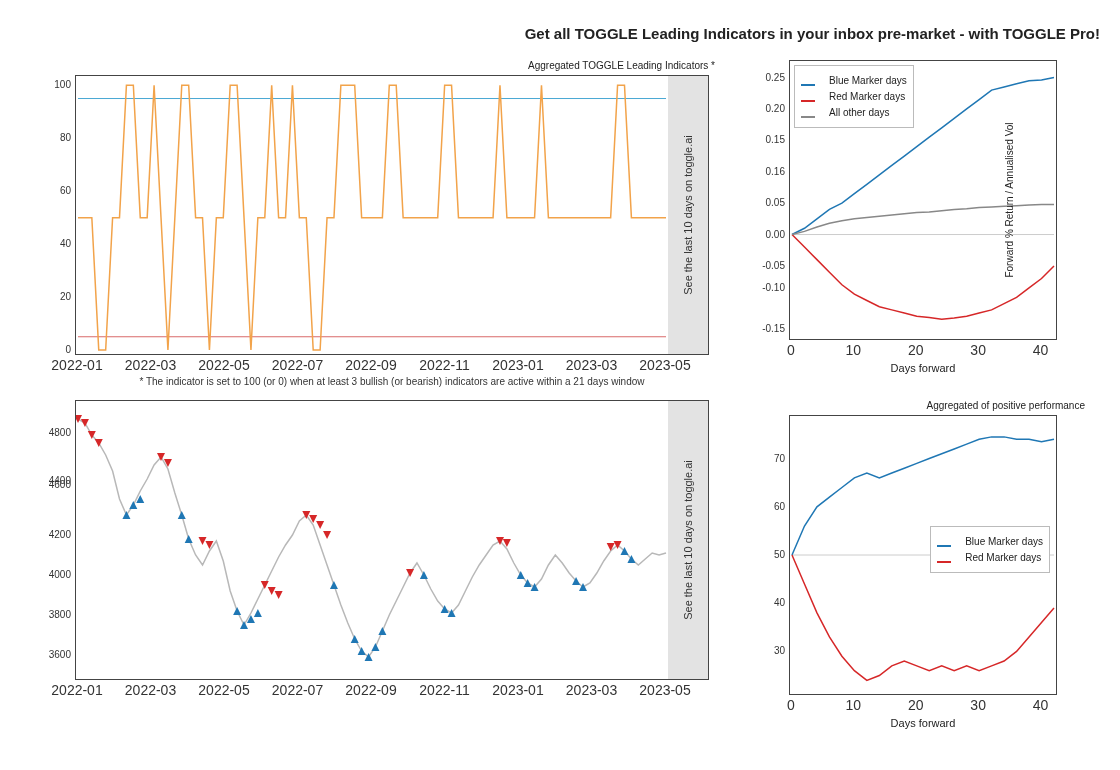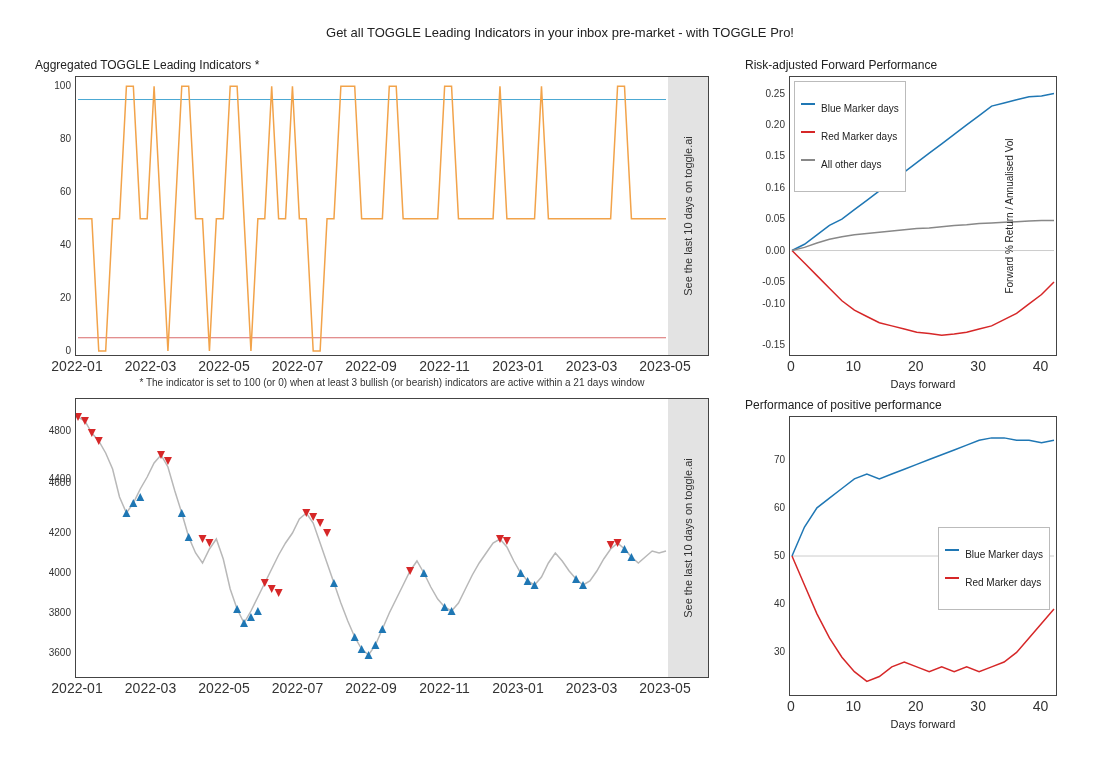--- a/index.html
+++ b/index.html
@@ -5,38 +5,38 @@
   * { box-sizing: border-box; }
   body {
     margin: 0;
     padding: 20px;
     font-family: Arial, Helvetica, sans-serif;
     background: #fff;
     color: #222;
     width: 1120px;
   }
   .page-title {
-    text-align: center;
-    font-size: 13px;
-    font-weight: 400;
+    text-align: right;
+    font-size: 15px;
+    font-weight: 700;
     margin: 5px 0 18px 0;
   }
   .grid {
     display: grid;
     grid-template-columns: 680px 340px;
     grid-template-rows: 320px 320px;
     gap: 20px 30px;
     justify-content: center;
   }
   .panel {
     position: relative;
   }
   .chart-title {
-    text-align: left;
-    font-size: 12px;
+    text-align: right;
+    font-size: 10px;
     margin-bottom: 4px;
   }
   .plot-box {
     position: relative;
     height: 280px;
     border: 1px solid #444;
     background: #fff;
   }
   svg.plot { width: 100%; height: 100%; display: block; }
   .grey-band {
@@ -86,21 +86,21 @@
     font-size: 10px;
     color: #333;
   }
   .legend {
     position: absolute;
     background: #fff;
     border: 1px solid #bbb;
     font-size: 10px;
     padding: 4px 6px;
   }
-  .legend-row { display:flex; align-items:flex-start; gap:6px; margin: 17px 0;}
+  .legend-row { display:flex; align-items:flex-end; gap:14px; margin: 5px 0;}
   .swatch { width: 14px; height: 2px; }
   .plot-wrap {
     position: relative;
     margin-left: 40px;
     margin-right: 6px;
     height: 280px;
   }
   .plot-wrap.right-chart { margin-left: 44px; margin-right: 28px; }
 </style>
 </head>
@@ -140,21 +140,20 @@
           <div style="left: 369.5px;">2022-11</div>
           <div style="left: 443px;">2023-01</div>
           <div style="left: 516.5px;">2023-03</div>
           <div style="left: 590px;">2023-05</div>
         </div>
       <div class="footnote">* The indicator is set to 100 (or 0) when at least 3 bullish (or bearish) indicators are active within a 21 days window</div>
     </div>
   </div>
 
   <div class="panel">
-    <div class="chart-title">Risk-adjusted Forward Performance</div>
     <div class="plot-wrap right-chart">
       <div class="plot-box">
         <svg class="plot" id="svg-risk" viewBox="0 0 266 278">
             <line x1="2" x2="264" y1="173.53488372093025" y2="173.53488372093025" stroke="#cccccc" stroke-width="1"></line>
             <path d="M2,173.53488372093025L14.476190476190476,167.25581395348837L26.952380952380953,157.83720930232562L39.42857142857142,148.4186046511628L51.904761904761905,142.13953488372093L64.38095238095238,132.72093023255815L76.85714285714285,123.3023255813954L89.33333333333333,113.88372093023258L101.80952380952381,104.46511627906978L114.28571428571428,95.046511627907L126.76190476190476,85.62790697674419L139.23809523809524,76.2093023255814L151.7142857142857,66.79069767441862L164.1904761904762,57.37209302325584L176.66666666666666,47.95348837209306L189.14285714285714,38.53488372093025L201.61904761904762,29.116279069767444L214.0952380952381,25.976744186046517L226.57142857142856,22.83720930232559L239.04761904761904,19.697674418604663L251.52380952380952,19.069767441860478L264,16.558139534883765" fill="none" stroke="#1f77b4" stroke-width="1.5"></path>
             <path d="M2,173.53488372093025L14.476190476190476,186.09302325581396L26.952380952380953,198.6511627906977L39.42857142857142,211.2093023255814L51.904761904761905,223.7674418604651L64.38095238095238,233.18604651162792L76.85714285714285,239.46511627906978L89.33333333333333,245.74418604651163L101.80952380952381,248.88372093023256L114.28571428571428,252.02325581395348L126.76190476190476,255.16279069767444L139.23809523809524,256.4186046511628L151.7142857142857,258.30232558139534L164.1904761904762,257.04651162790697L176.66666666666666,255.16279069767444L189.14285714285714,252.02325581395348L201.61904761904762,248.88372093023256L214.0952380952381,242.6046511627907L226.57142857142856,236.32558139534885L239.04761904761904,226.90697674418607L251.52380952380952,217.48837209302326L264,204.93023255813955" fill="none" stroke="#d62728" stroke-width="1.5"></path>
             <path d="M2,173.53488372093025L14.476190476190476,170.39534883720933L26.952380952380953,166L39.42857142857142,162.2325581395349L51.904761904761905,159.72093023255815L64.38095238095238,157.83720930232562L76.85714285714285,156.58139534883722L89.33333333333333,155.32558139534885L101.80952380952381,154.06976744186048L114.28571428571428,152.81395348837208L126.76190476190476,151.5581395348837L139.23809523809524,150.93023255813955L151.7142857142857,149.67441860465118L164.1904761904762,148.4186046511628L176.66666666666666,147.7906976744186L189.14285714285714,146.53488372093022L201.61904761904762,145.90697674418607L214.0952380952381,145.27906976744188L226.57142857142856,144.65116279069767L239.04761904761904,144.02325581395348L251.52380952380952,143.3953488372093L264,143.3953488372093" fill="none" stroke="#888888" stroke-width="1.5"></path>
           </svg>
         <div class="legend" style="top:4px; left:4px;">
           <div class="legend-row">
@@ -266,21 +265,21 @@
           <div style="left: 296px;">2022-09</div>
           <div style="left: 369.5px;">2022-11</div>
           <div style="left: 443px;">2023-01</div>
           <div style="left: 516.5px;">2023-03</div>
           <div style="left: 590px;">2023-05</div>
         </div>
     </div>
   </div>
 
   <div class="panel">
-    <div class="chart-title">Performance of positive performance</div>
+    <div class="chart-title">Aggregated of positive performance</div>
     <div class="plot-wrap right-chart">
       <div class="plot-box">
         <svg class="plot" id="svg-prob" viewBox="0 0 266 278">
             <line x1="2" x2="264" y1="139" y2="139" stroke="#cccccc" stroke-width="1"></line>
             <path d="M2,139L14.476190476190476,110.07142857142858L26.952380952380953,90.78571428571428L39.42857142857142,81.14285714285714L51.904761904761905,71.5L64.38095238095238,61.85714285714286L76.85714285714285,57.03571428571428L89.33333333333333,61.85714285714286L101.80952380952381,57.03571428571428L114.28571428571428,52.21428571428572L126.76190476190476,47.39285714285714L139.23809523809524,42.571428571428584L151.7142857142857,37.75L164.1904761904762,32.928571428571416L176.66666666666666,28.10714285714286L189.14285714285714,23.285714285714278L201.61904761904762,20.875L214.0952380952381,20.875L226.57142857142856,23.285714285714278L239.04761904761904,23.285714285714278L251.52380952380952,25.696428571428584L264,23.285714285714278" fill="none" stroke="#1f77b4" stroke-width="1.5"></path>
             <path d="M2,139L14.476190476190476,167.92857142857144L26.952380952380953,196.85714285714286L39.42857142857142,220.96428571428572L51.904761904761905,240.25L64.38095238095238,254.71428571428572L76.85714285714285,264.35714285714283L89.33333333333333,259.5357142857143L101.80952380952381,249.89285714285714L114.28571428571428,245.07142857142858L126.76190476190476,249.89285714285714L139.23809523809524,254.71428571428572L151.7142857142857,249.89285714285714L164.1904761904762,254.71428571428572L176.66666666666666,249.89285714285714L189.14285714285714,254.71428571428572L201.61904761904762,249.89285714285714L214.0952380952381,245.07142857142858L226.57142857142856,235.42857142857144L239.04761904761904,220.96428571428572L251.52380952380952,206.5L264,192.03571428571428" fill="none" stroke="#d62728" stroke-width="1.5"></path>
           </svg>
         <div class="legend" style="top:110px; right:6px;">
           <div class="legend-row">
               <div class="swatch" style="background:#1f77b4"></div>

